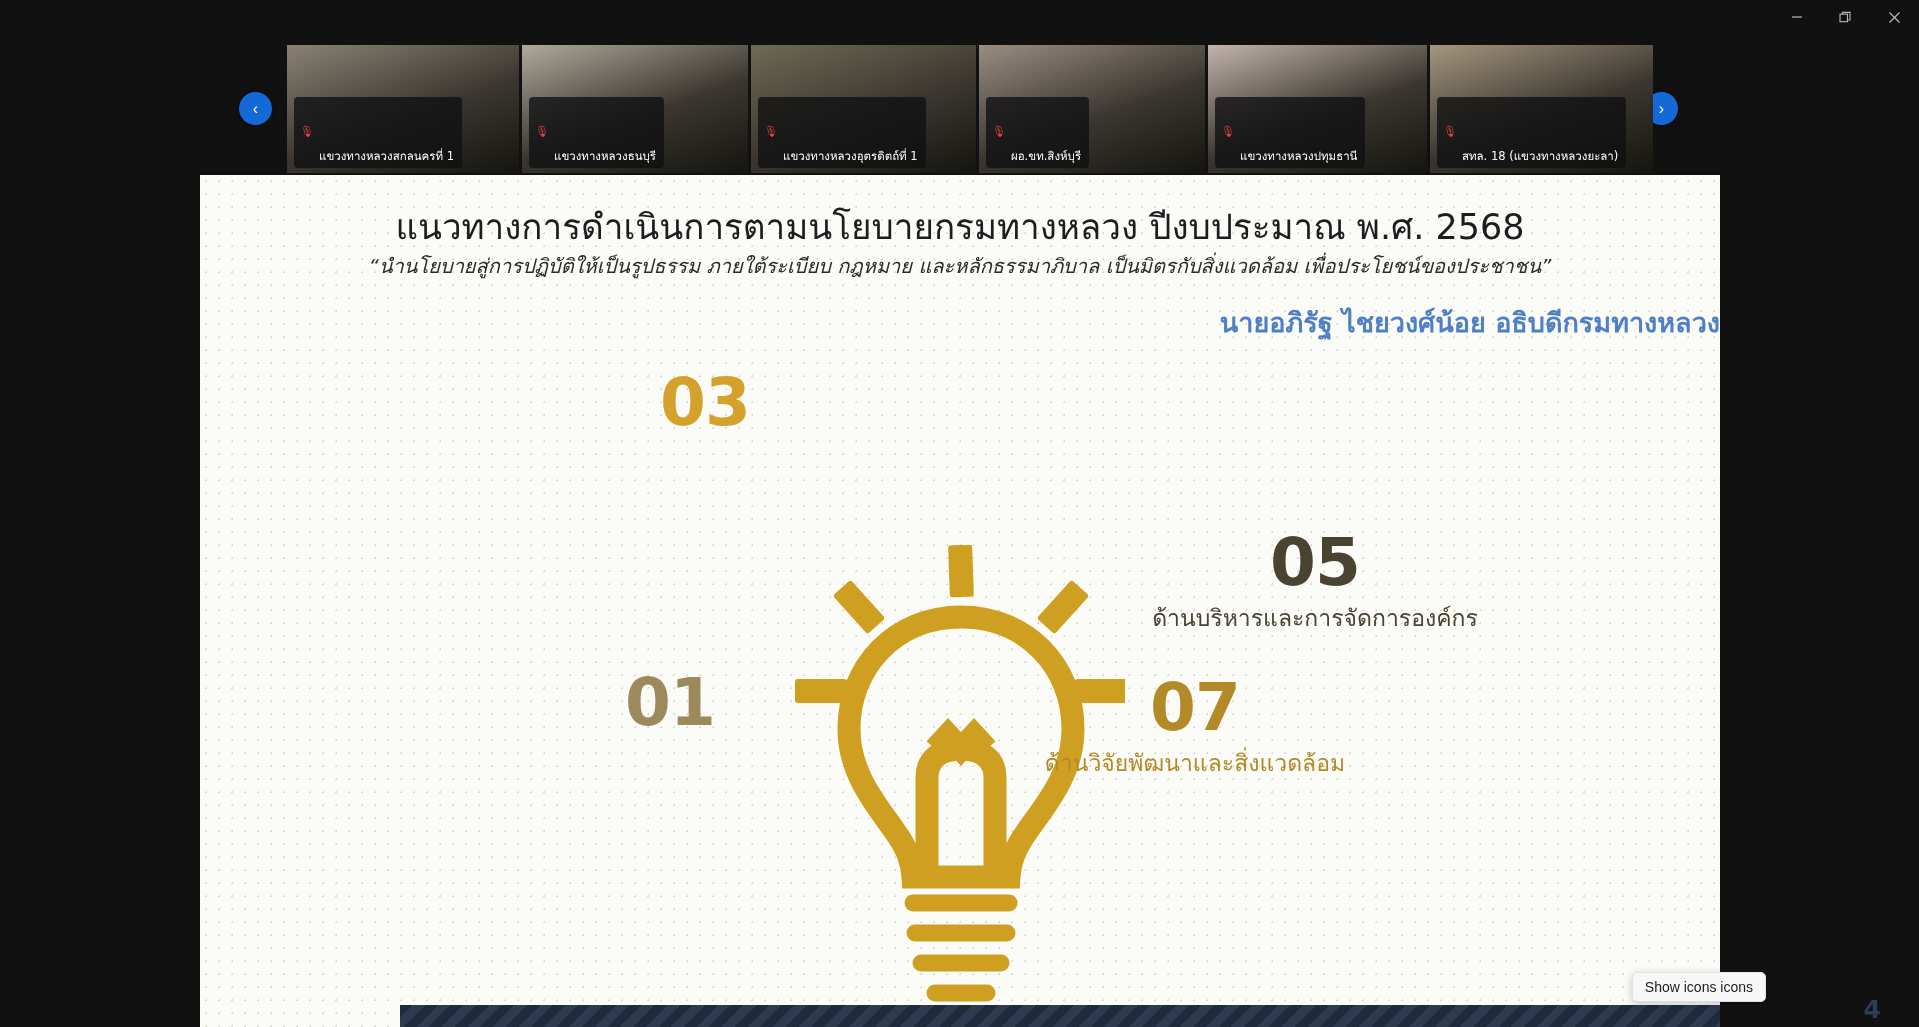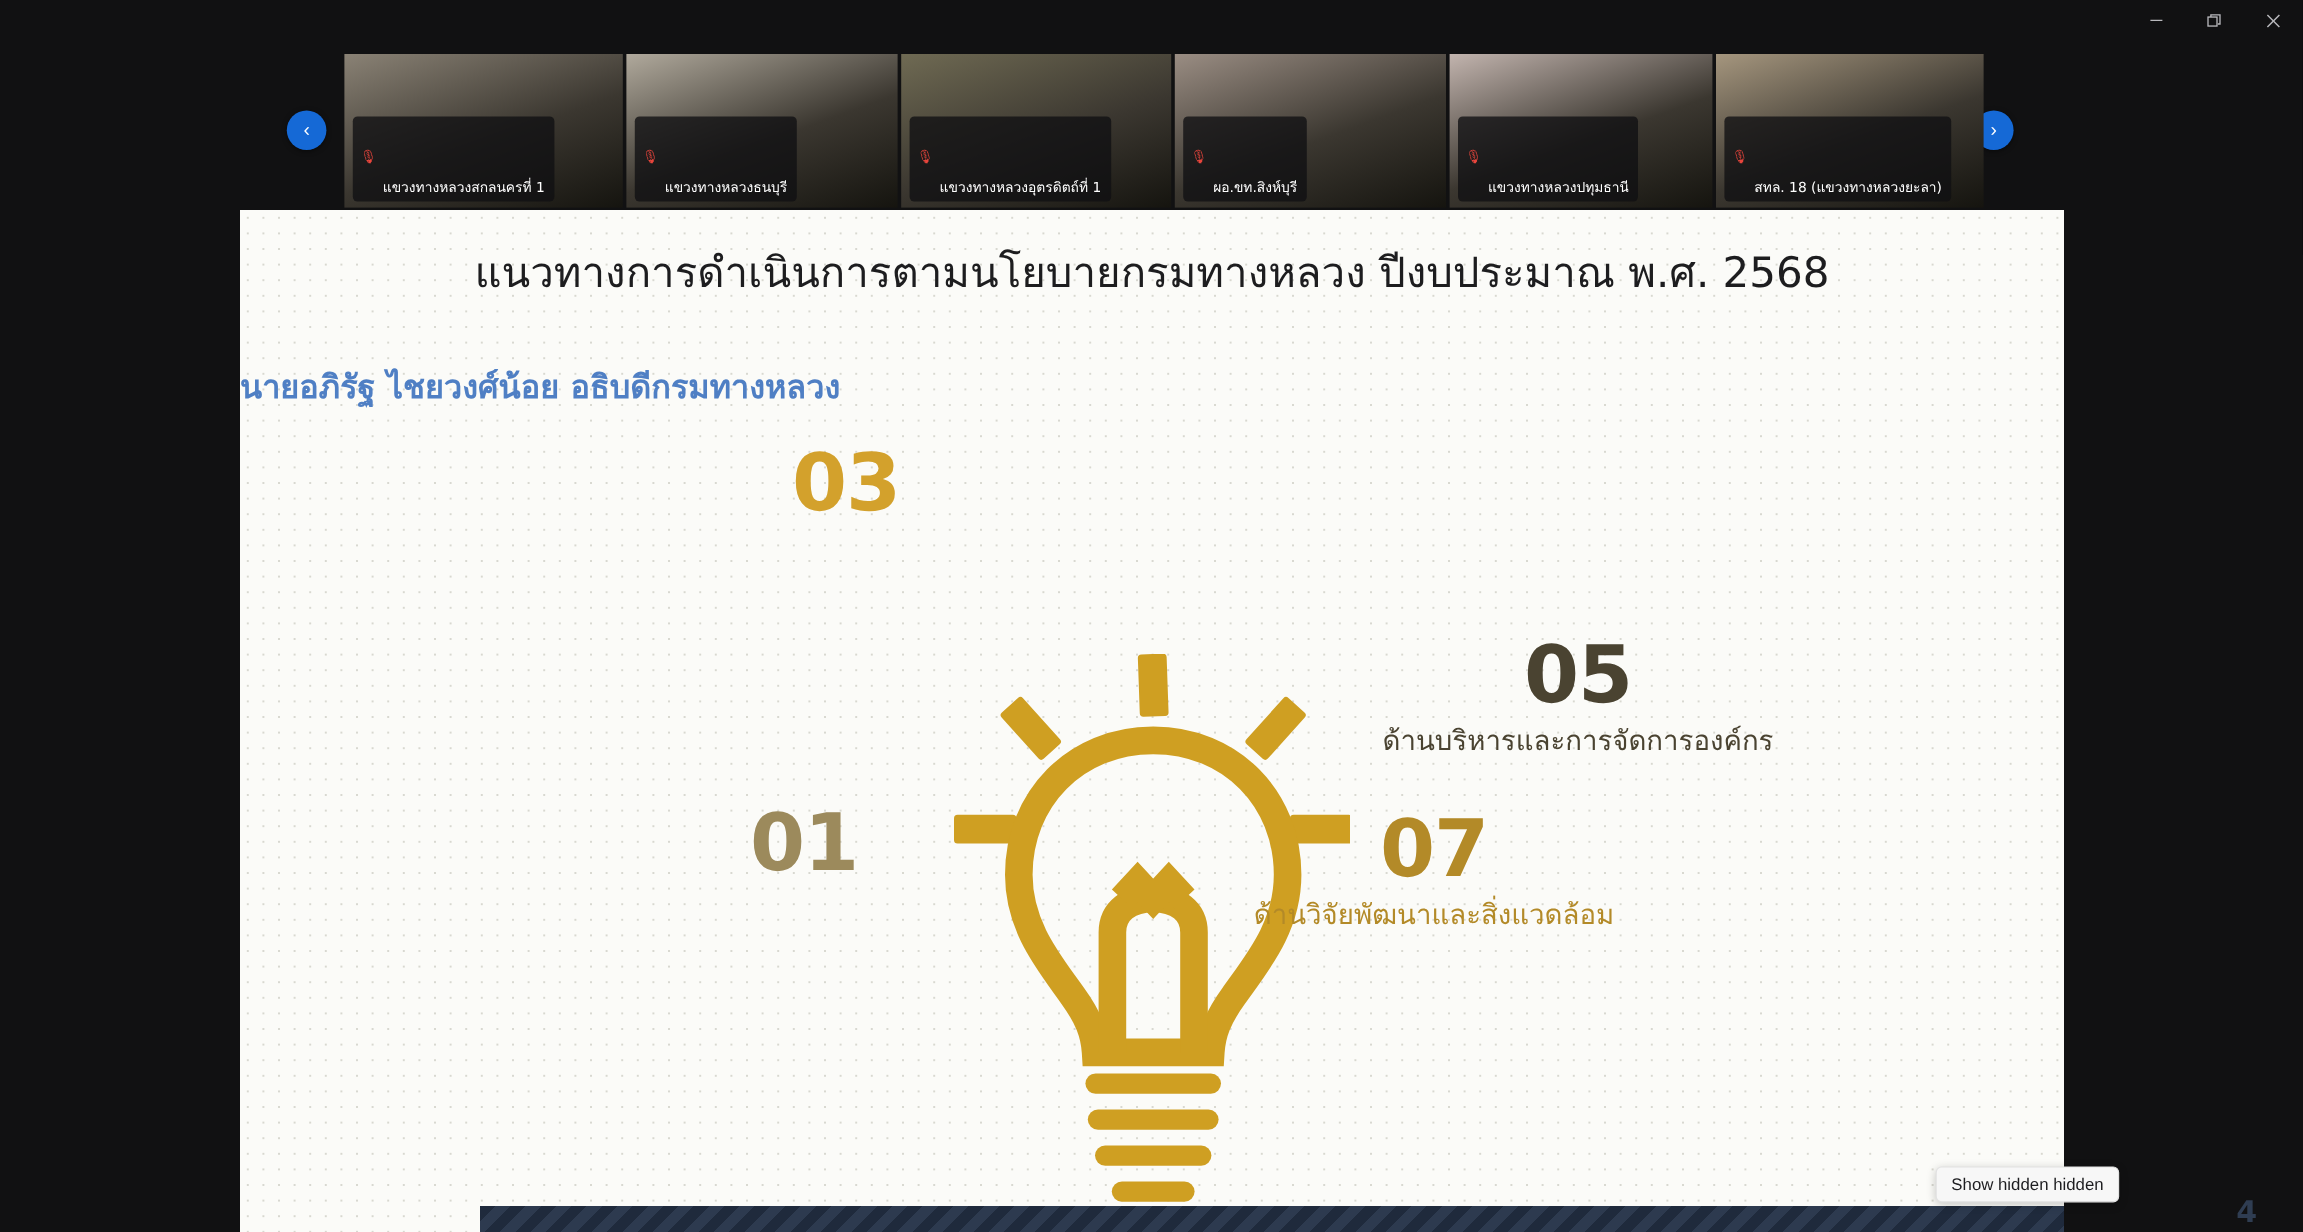--- a/index.html
+++ b/index.html
@@ -35,21 +35,21 @@
   #slide{ position:absolute; left:200px; top:175px; width:1520px; height:852px;
           background:#fbfbf8; overflow:hidden;
           background-image:radial-gradient(#d8d8d0 1px, transparent 1px);
           background-size:13px 13px; }
 
   #slide-title{ position:absolute; top:24px; left:0; width:100%; text-align:center;
                 font-size:35px; color:#1d1d1f; font-family:"DejaVu Sans",sans-serif; }
   #slide-sub{ position:absolute; top:75px; left:0; width:100%; text-align:center;
               font-size:20px; font-style:italic; color:#2a2a2c;
               font-family:"DejaVu Sans",sans-serif; }
-  #speaker{ position:absolute; top:126px; left:0; width:100%; text-align:left;
+  #speaker{ position:absolute; top:126px; left:0; width:100%; text-align:right;
             font-size:27px; font-weight:bold; color:#4f7fc4;
             font-family:"DejaVu Sans",sans-serif; }
 
   
   #bulb{ position:absolute; left:50%; top:370px; transform:translateX(-50%); }
 
   .item{ position:absolute; text-align:center; }
   .item .num{ font-size:66px; font-weight:bold; letter-spacing:-1px; line-height:1;
               font-family:"DejaVu Sans",sans-serif; }
   .item .cap{ margin-top:8px; font-size:23px; line-height:1.25;
@@ -141,20 +141,21 @@
         <div class="tile-label">
           <span class="mic">🎙</span>
           <span class="nm">สทล. 18 (แขวงทางหลวงยะลา)</span>
         </div>
       </div>
     </div>
 
   <div id="slide">
 
     <div id="slide-title">แนวทางการดำเนินการตามนโยบายกรมทางหลวง ปีงบประมาณ พ.ศ. 2568</div>
+    <div id="slide-sub">“นำนโยบายสู่การปฏิบัติให้เป็นรูปธรรม ภายใต้ระเบียบ กฎหมาย และหลักธรรมาภิบาล เป็นมิตรกับสิ่งแวดล้อม เพื่อประโยชน์ของประชาชน”</div>
     <div id="speaker">นายอภิรัฐ ไชยวงศ์น้อย อธิบดีกรมทางหลวง</div>
 
     <svg id="bulb" width="330" height="470" viewBox="0 0 330 470">
       <g fill="#cf9f22">
         <rect x="154" y="0" width="24" height="52" rx="3" transform="rotate(-2 166 26)"></rect>
         <rect x="52" y="36" width="24" height="52" rx="3" transform="rotate(-42 64 62)"></rect>
         <rect x="256" y="36" width="24" height="52" rx="3" transform="rotate(42 268 62)"></rect>
         <rect x="0" y="134" width="52" height="24" rx="3"></rect>
         <rect x="280" y="134" width="52" height="24" rx="3"></rect>
       </g>
@@ -183,15 +184,15 @@
     </div>
     <div class="item" id="item-06">
       <div class="num" style="color: rgb(179, 138, 40);">07</div>
       <div class="cap" style="color: rgb(179, 138, 40);">ด้านวิจัยพัฒนาและสิ่งแวดล้อม</div>
     </div>
 
     <div id="taskbar"></div>
   </div>
 
   <div id="slide-num">4</div>
-  <div id="tooltip">Show hidden hidden</div>
+  <div id="tooltip">Show icons icons</div>
 
 </div>
 
 </body></html>

